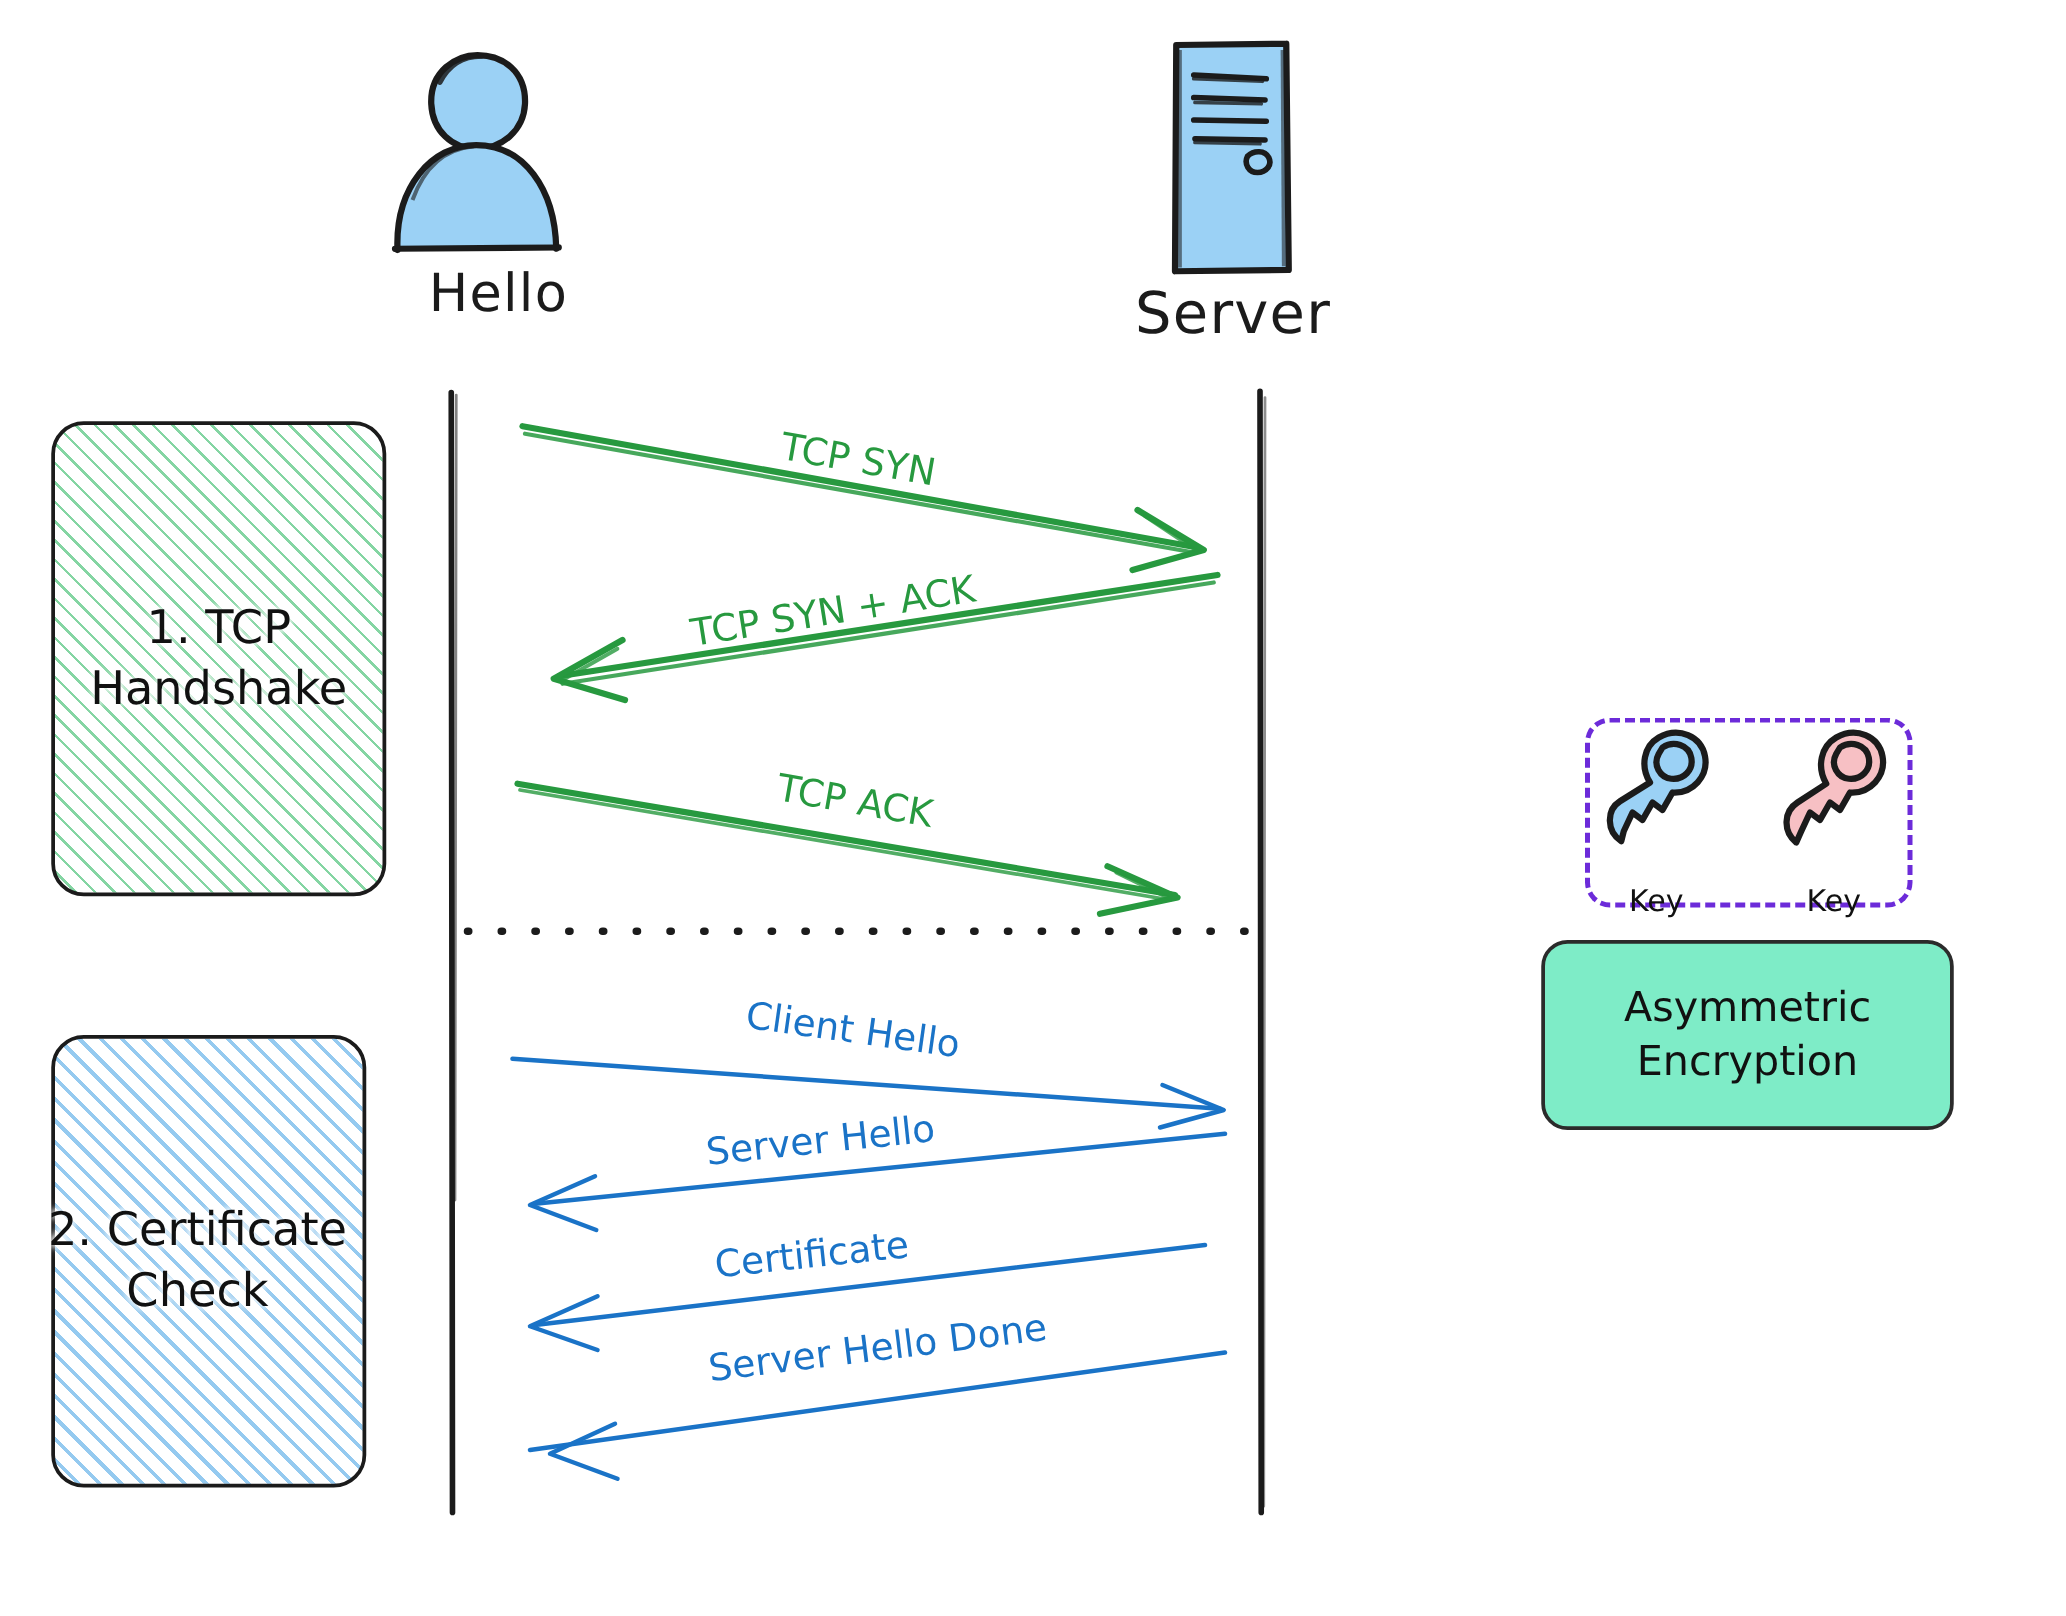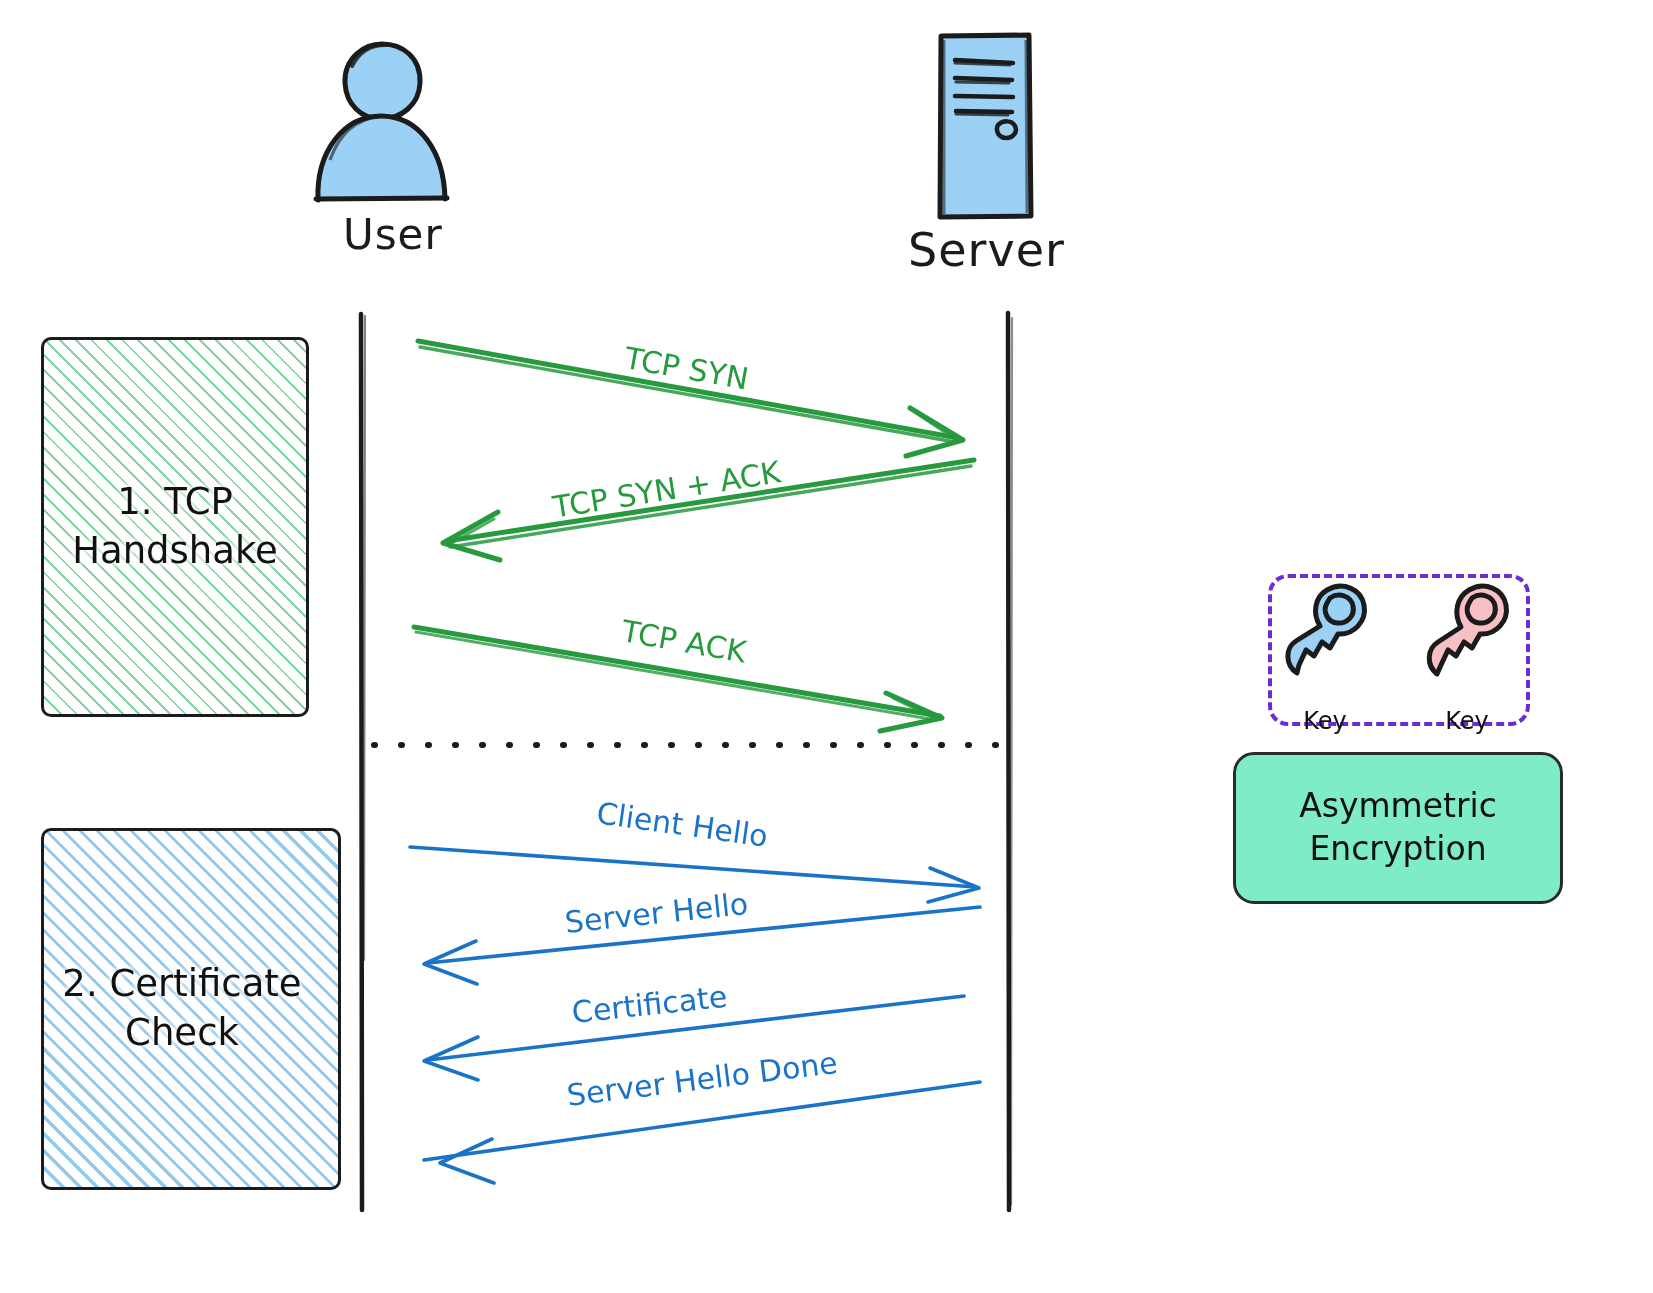--- a/index.html
+++ b/index.html
@@ -15,21 +15,21 @@
   .actor-label{
     position:absolute;
     font-family:"DejaVu Sans", sans-serif;
     font-size:42px;color:#1b1b1b;letter-spacing:1px;
     white-space:nowrap;
   }
 
   .phase-box{
     position:absolute;
     border:3px solid #1b1b1b;
-    border-radius:10px;
+    border-radius:26px;
     box-sizing:border-box;
     display:flex;align-items:center;justify-content:center;
     text-align:center;
   }
   .phase-box.green{
     background-color:#ffffff;
     background-image:repeating-linear-gradient(45deg,
         rgba(126,211,158,0.95) 0px, rgba(126,211,158,0.95) 2px,
         rgba(255,255,255,0) 2px, rgba(255,255,255,0) 11px);
   }
@@ -193,29 +193,29 @@
     </g>
     <g>
       <path d="M1437 674 C1426 665, 1427 649, 1438 642 L1461 627
                C1453 613, 1457 597, 1469 590 C1485 581, 1503 589, 1506 605
                C1509 621, 1496 635, 1480 634 L1472 648 L1464 642 L1456 656 L1448 650 L1441 665 Z" fill="#f7c0c4" stroke="#1b1b1b" stroke-width="5" stroke-linejoin="round"></path>
       <path d="M1472 598 C1481 592, 1493 596, 1495 606 C1497 616, 1489 624, 1479 623
                C1470 622, 1464 612, 1469 603 Z" fill="#f7c0c4" stroke="#1b1b1b" stroke-width="5" stroke-linejoin="round"></path>
     </g>
   </svg>
 
-  <div class="actor-label" style="left:343px;top:210px;">User</div>
+  <div class="actor-label" style="left:343px;top:210px;">Hello</div>
   <div class="actor-label" style="left:908px;top:223px;font-size:46px;">Server</div>
 
   <div class="phase-box green" style="left:41px;top:337px;width:268px;height:380px;">
     <span class="phase-label">1. TCP
 Handshake</span>
   </div>
 
-  <div class="phase-box blue" style="left:41px;top:828px;width:300px;height:362px;">
+  <div class="phase-box blue" style="left:41px;top:828px;width:252px;height:362px;">
     <span class="phase-label wide">2. Certificate
 Check</span>
   </div>
 
   <div class="msg-label msg-green" style="left:625px;top:340px;transform:rotate(10deg);">TCP SYN</div>
   <div class="msg-label msg-green" style="left:553px;top:490px;transform:rotate(-9deg);">TCP SYN + ACK</div>
   <div class="msg-label msg-green" style="left:622px;top:613px;transform:rotate(10deg);">TCP ACK</div>
 
   <div class="msg-label msg-blue" style="left:597px;top:795px;transform:rotate(8deg);">Client Hello</div>
   <div class="msg-label msg-blue" style="left:565px;top:905px;transform:rotate(-6deg);">Server Hello</div>

